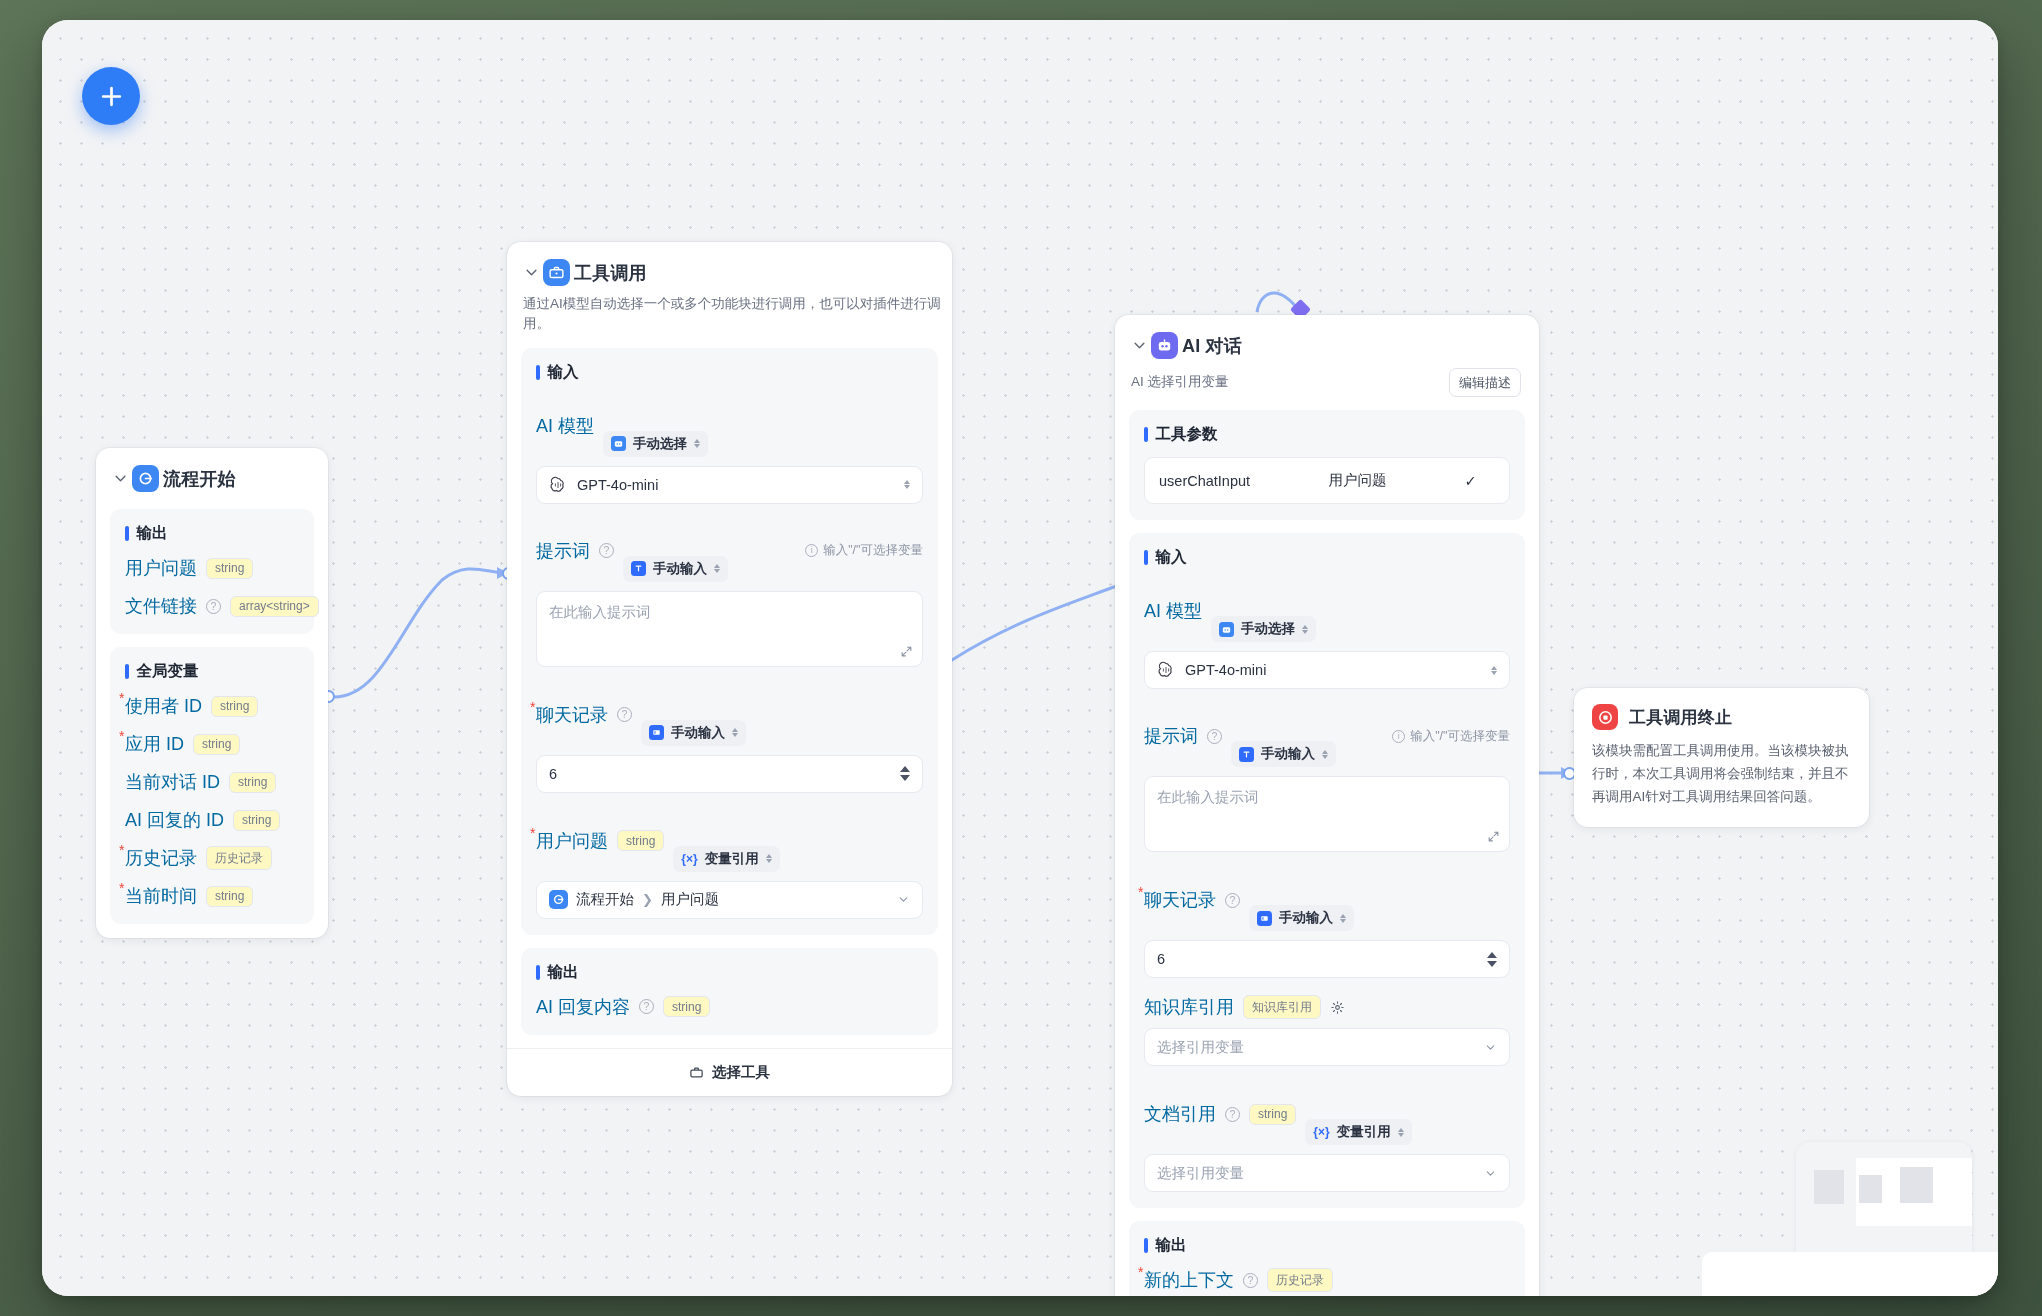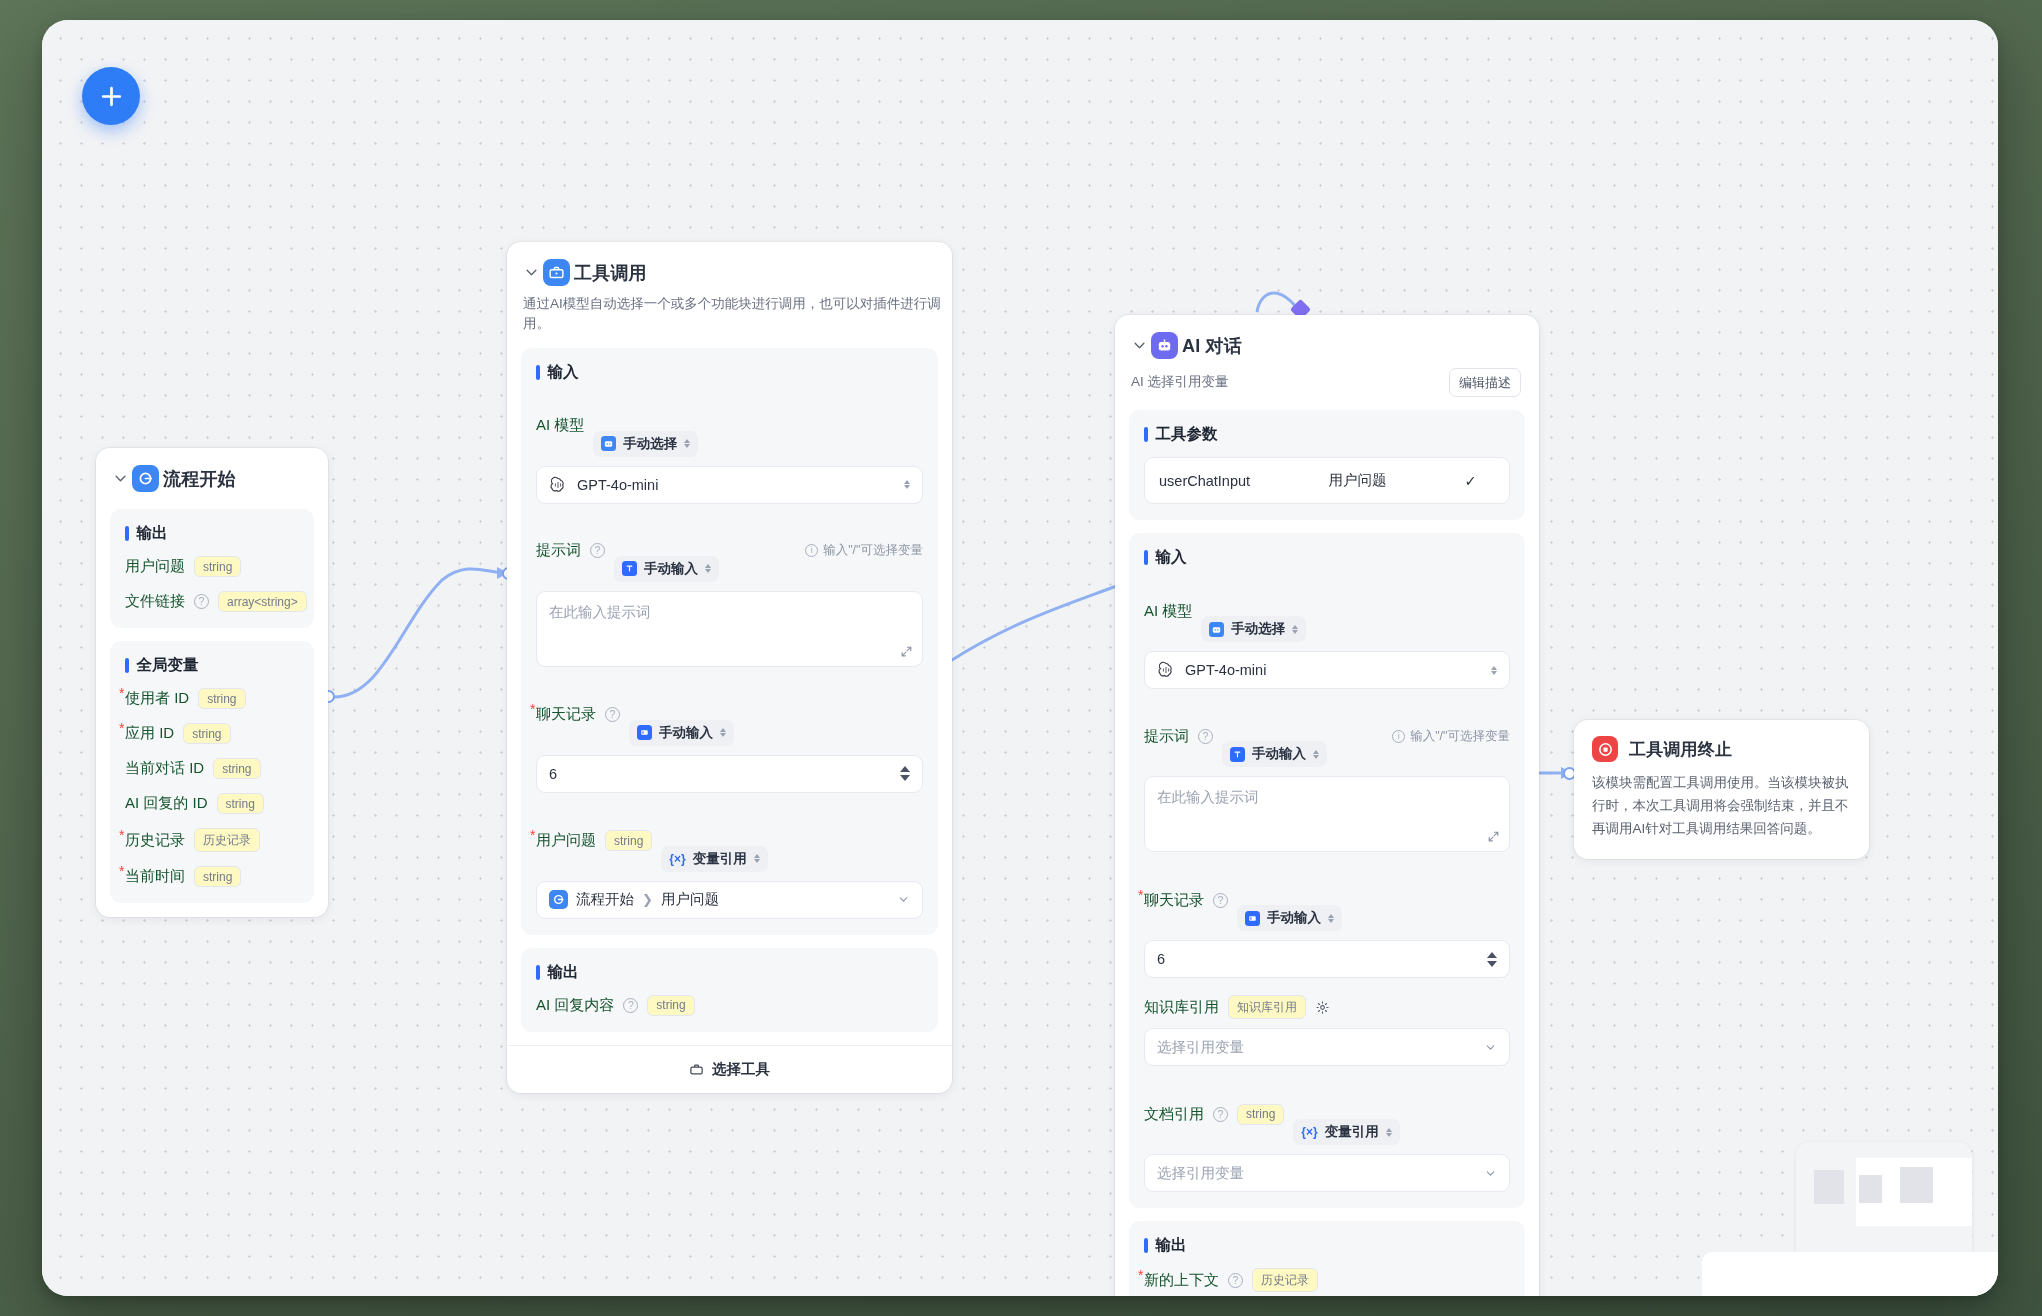--- a/index.html
+++ b/index.html
@@ -70,21 +70,21 @@
     padding: 14px 15px 16px 15px;
   }
   .sec-title {
     font-size: 15.5px; font-weight: 700; color: #1f2633;
     display: flex; align-items: center; gap: 8px; margin-bottom: 12px;
   }
   .sec-bar { width: 3.5px; height: 15px; background: #2f6bff; border-radius: 2px; display:inline-block; }
 
   .kv { display: flex; align-items: center; gap: 9px; margin-bottom: 14px; }
   .kv:last-child { margin-bottom: 0; }
-  .klabel { font-size: 15px; color: #14532d; position: relative; white-space: nowrap; }
+  .klabel { font-size: 18px; color: #0369a1; position: relative; white-space: nowrap; }
   .req::before {
     content: "*"; position: absolute; left: -6px; top: -3px;
     color: #f04438; font-size: 14px; line-height: 1;
   }
   .tag {
     font-size: 12px; color: #737b8c; background: #fef9c3;
     border: 1px solid #e3e6ec; border-radius: 6px; padding: 2.5px 8px; white-space: nowrap;
   }
   .qmark {
     width: 15px; height: 15px; border-radius: 50%;
@@ -622,21 +622,21 @@
             <span class="tag">历史记录</span>
           </div>
           <div class="kv">
             <span class="klabel req">AI 回复内容</span>
             <span class="qmark">?</span>
             <span class="tag">string</span>
           </div>
         </div>
       </div>
 
-      <div class="node" style="left:1532px; top:700px; width:295px; padding:16px 18px 18px 18px;">
+      <div class="node" style="left:1532px; top:668px; width:295px; padding:16px 18px 18px 18px;">
         <div style="display:flex;align-items:center;gap:11px;">
           <span class="nicon" style="background:#ef4444;width:26px;height:26px;">
             <svg viewBox="0 0 24 24" fill="none">
                 <circle cx="12" cy="12" r="8" stroke="#fff" stroke-width="2.2"></circle>
                 <rect x="9" y="9" width="6" height="6" rx="1.2" fill="#fff"></rect>
               </svg>
           </span>
           <span class="ntitle" style="font-size:17px;">工具调用终止</span>
         </div>
         <div style="font-size:13.5px;color:#5b6270;line-height:1.72;margin-top:9px;">该模块需配置工具调用使用。当该模块被执行时，本次工具调用将会强制结束，并且不再调用AI针对工具调用结果回答问题。</div>

